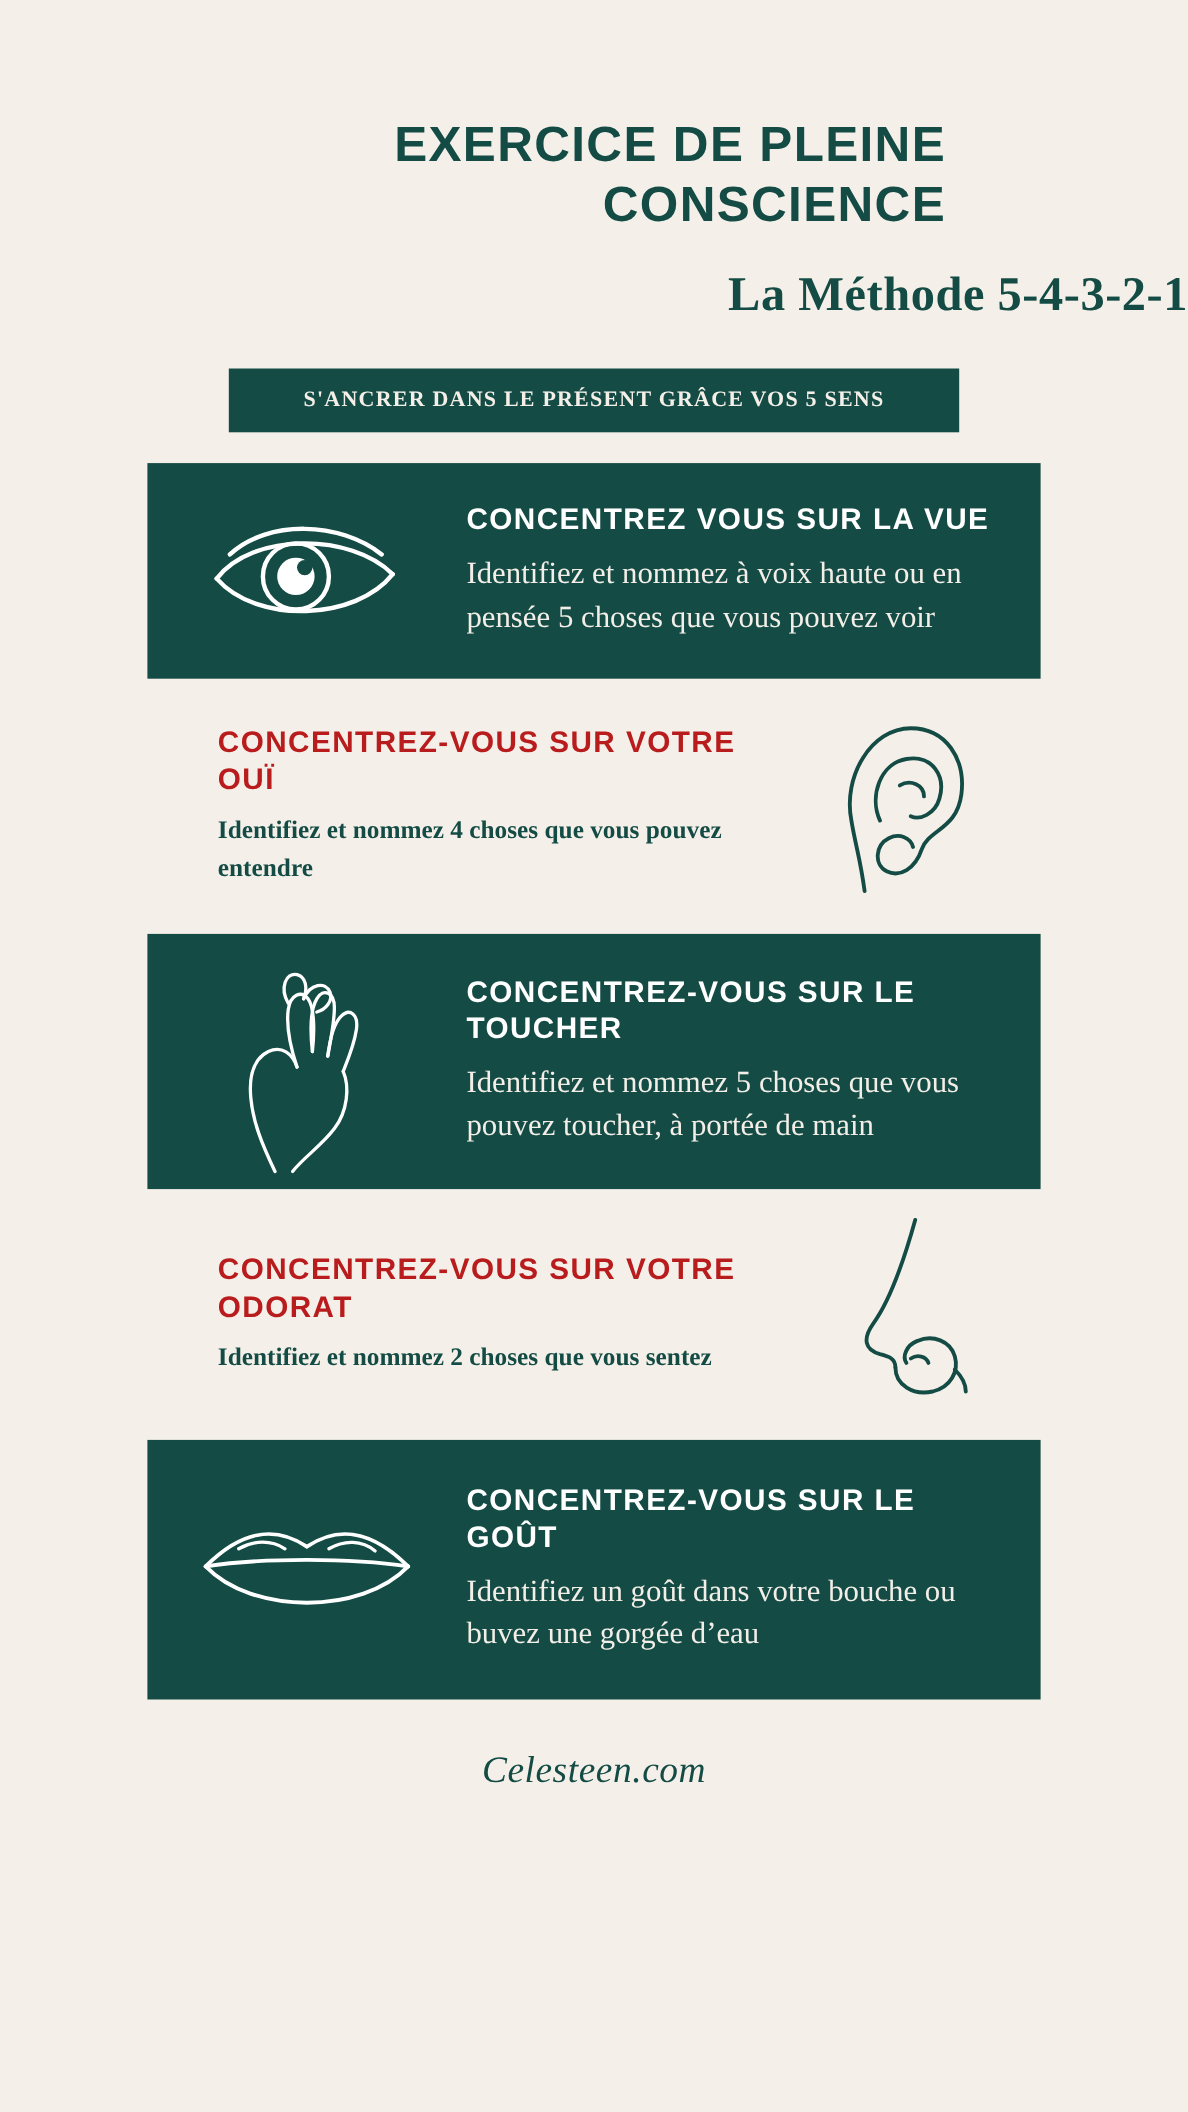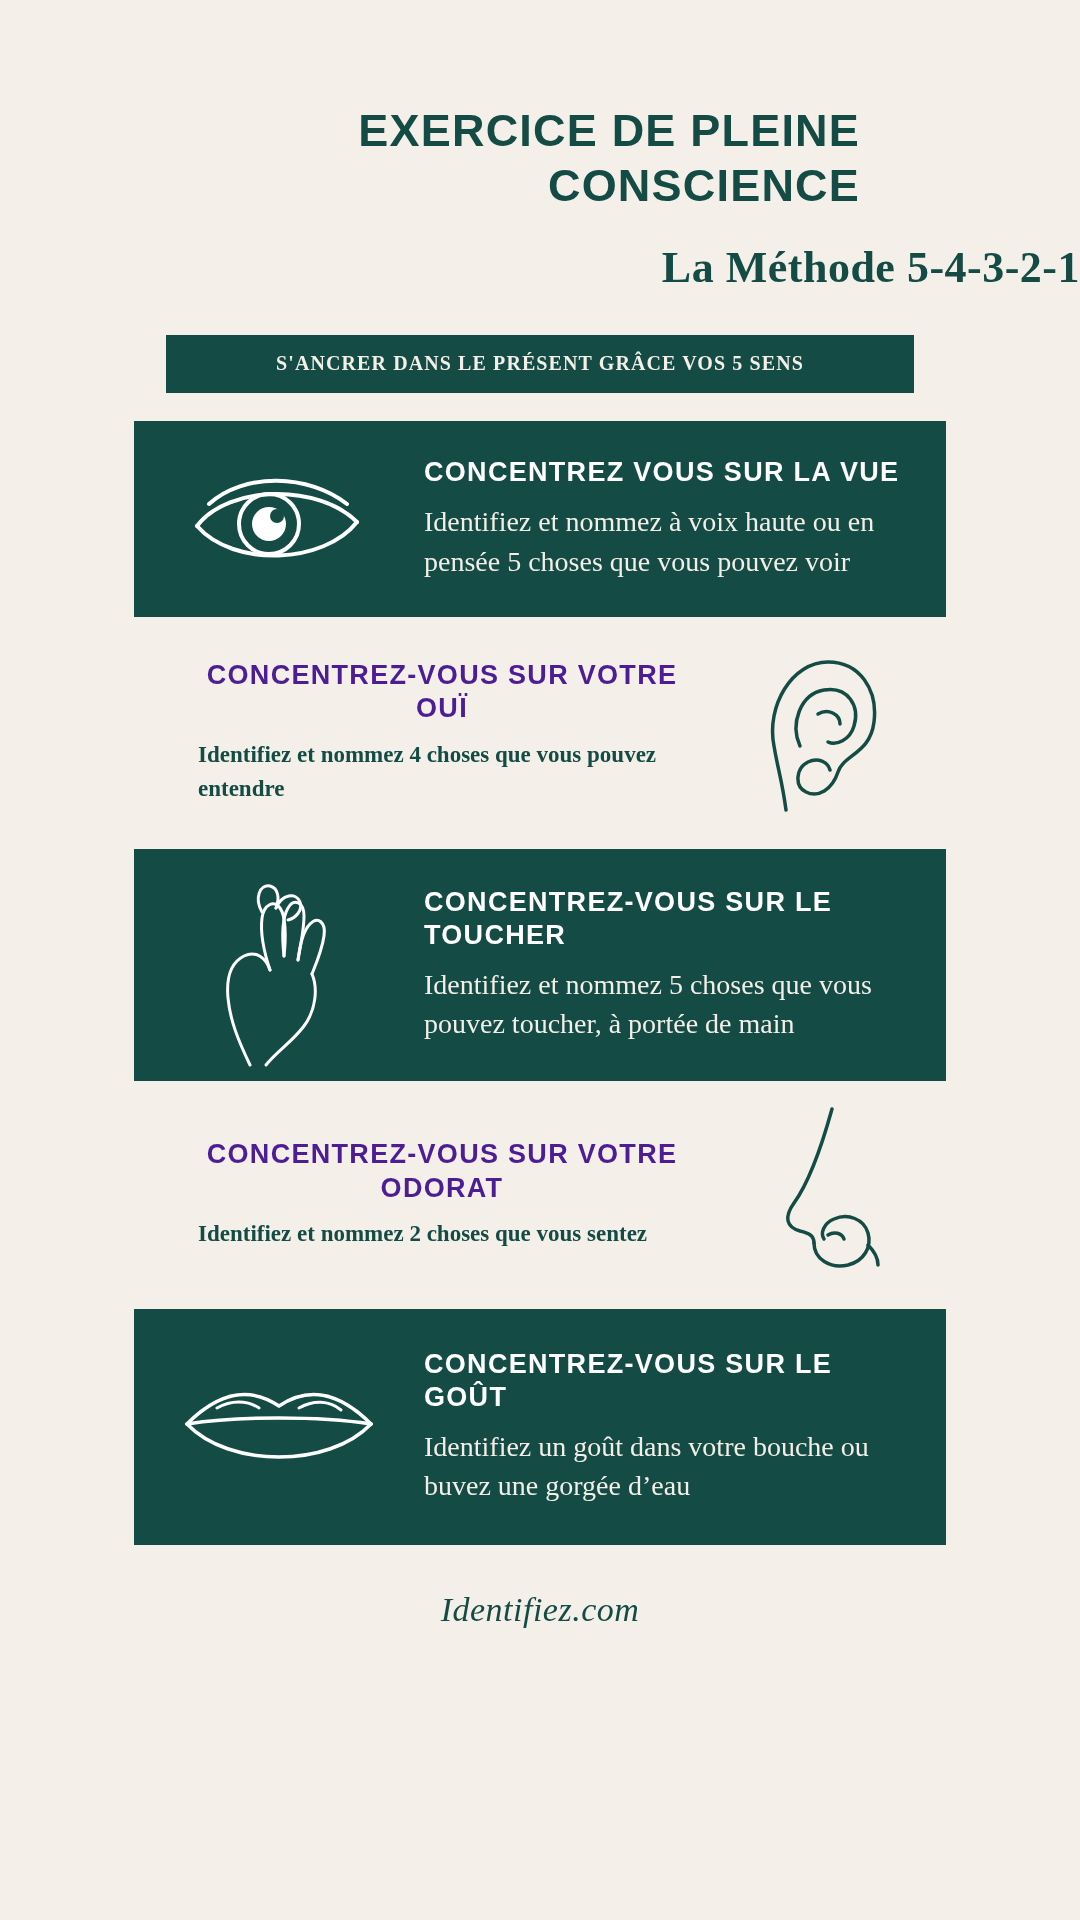--- a/index.html
+++ b/index.html
@@ -42,21 +42,21 @@
     font-family: "Liberation Serif", serif;
     font-weight: bold;
     font-size: 44px;
     letter-spacing: 0.5px;
     margin-top: 28px;
   }
 
   
   .banner {
     margin: 42px auto 0 auto;
-    width: 748px;
+    width: 664px;
     height: 58px;
     background: #144c45;
     display: flex;
     align-items: center;
     justify-content: center;
   }
   .banner-text {
     color: #f4f0e9;
     font-family: "Liberation Serif", serif;
     font-weight: bold;
@@ -111,21 +111,21 @@
     font-size: 28px;
     line-height: 1.42;
     margin: 0;
   }
   .dark .b-title { color: #ffffff; }
   .dark .b-desc {
     color: #f3efe8;
     font-family: "Liberation Serif", serif;
     font-weight: normal;
   }
-  .light .b-title { color: #4c1d95; text-align: center; }
+  .light .b-title { color: #b91c1c; }
   .light .b-desc {
     color: #144c45;
     font-family: "Liberation Serif", serif;
     font-weight: bold;
     font-size: 23px;
     line-height: 1.5;
   }
 
   
   #block-vue   { height: 196px; margin-top: 28px; }
@@ -249,16 +249,16 @@
         </svg>
       </span>
     </div>
     <div class="text-cell">
       <h2 class="b-title">CONCENTREZ-VOUS SUR LE GOÛT</h2>
       <p class="b-desc">Identifiez un goût dans votre bouche ou buvez une gorgée d’eau</p>
     </div>
   </div>
 
   <div class="footer">
-    <span class="brand">Identifiez</span><span class="brand dotcom">.com</span>
+    <span class="brand">Celesteen</span><span class="brand dotcom">.com</span>
   </div>
 
 </div>
 
 </body></html>

